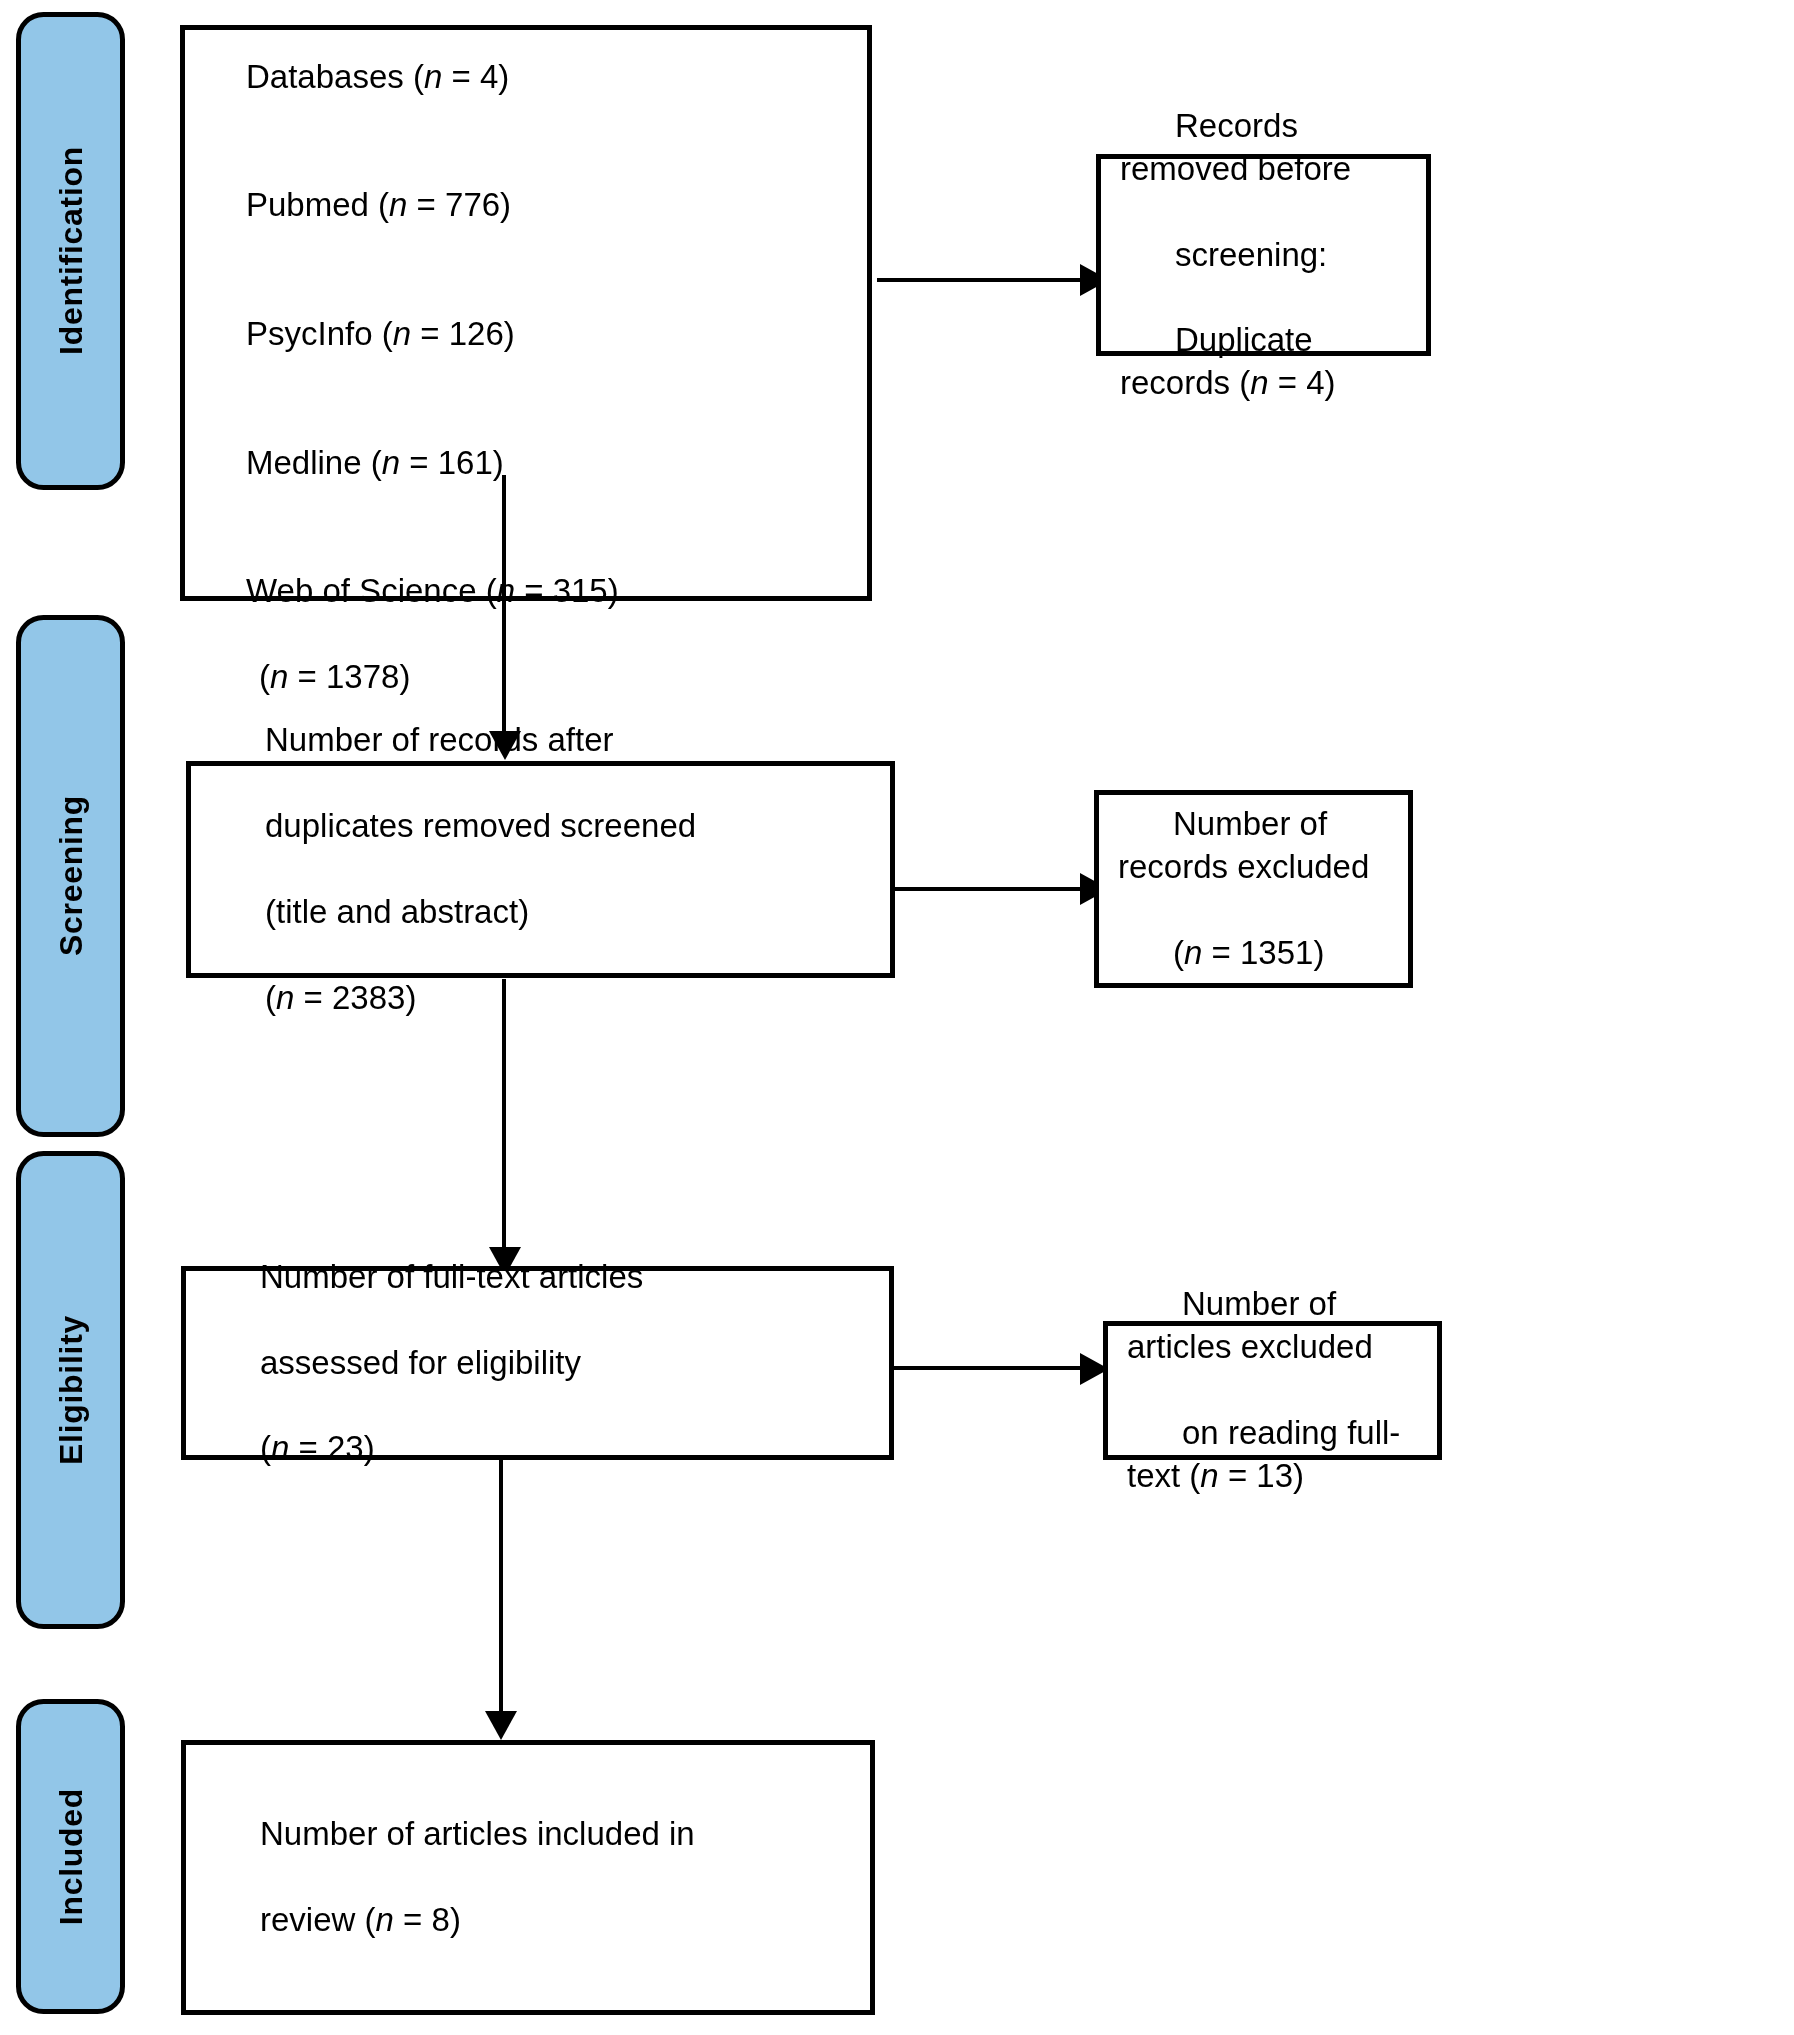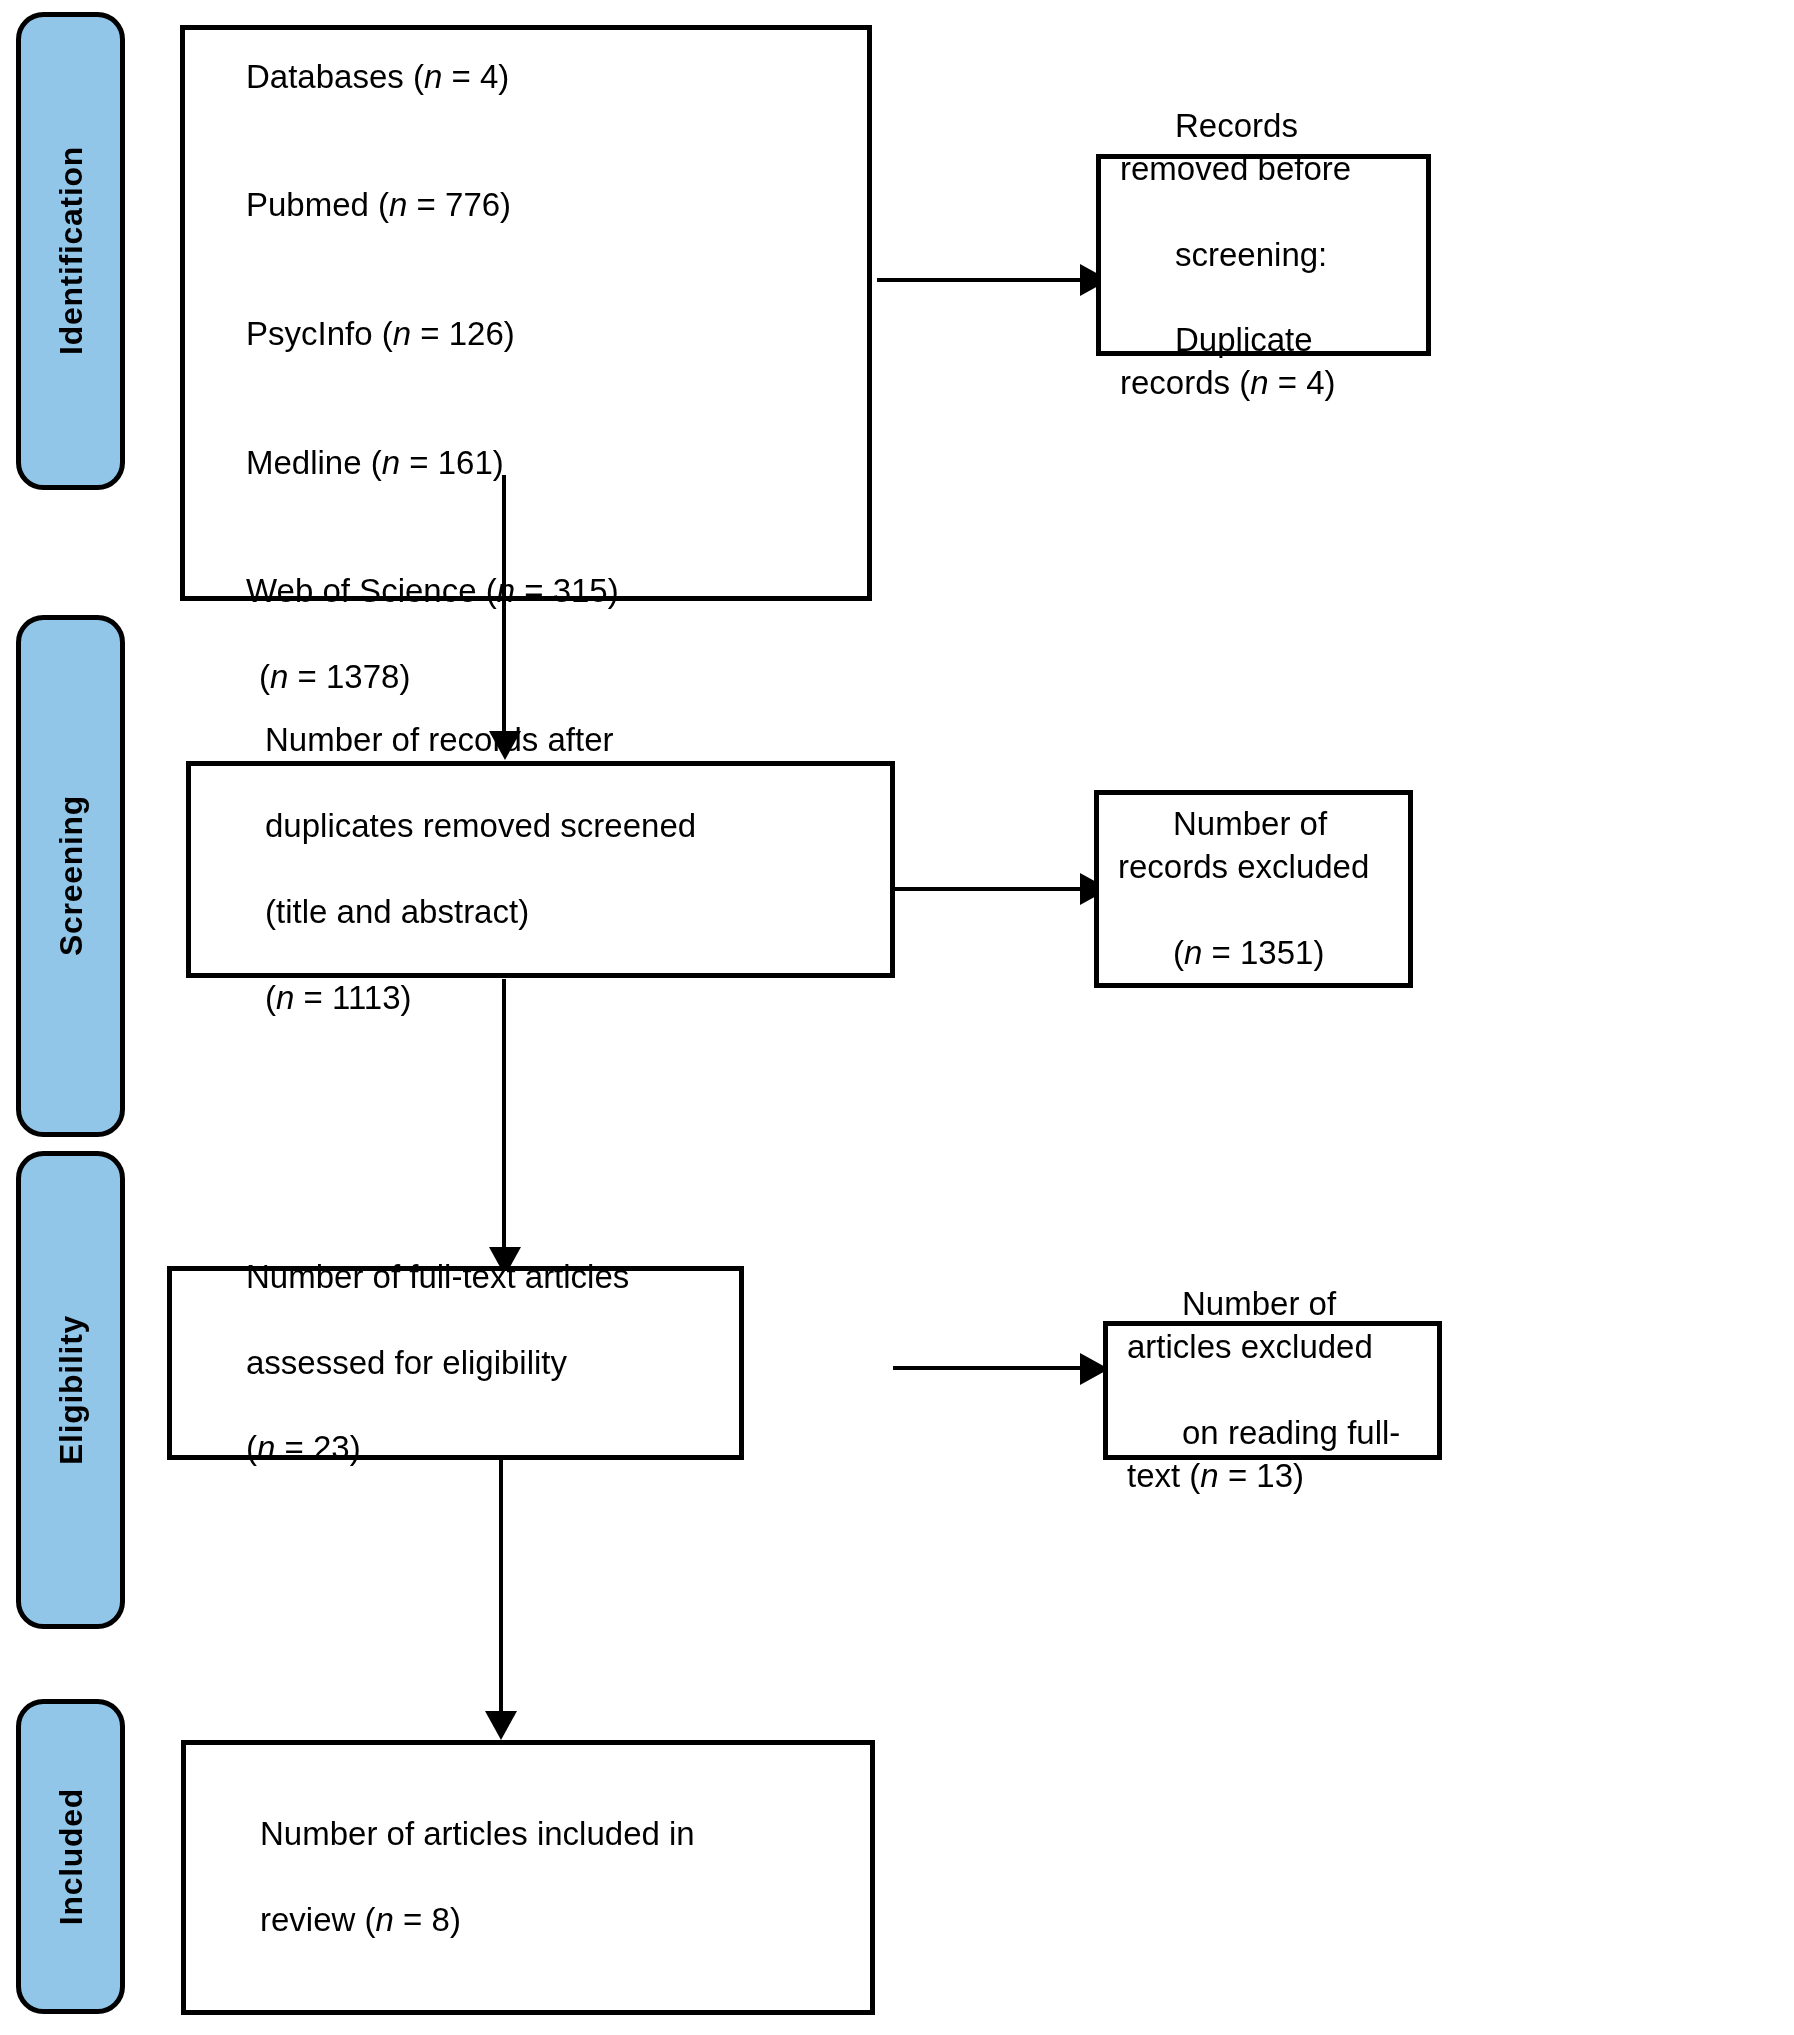--- a/index.html
+++ b/index.html
@@ -134,38 +134,38 @@
   </div>
 
   <div class="v-line" style="left:502px; top:475px; width:4.3px; height:258px;"></div>
   <div class="arrow-down" style="left:489px; top:731px;"></div>
 
   <div class="flow-box center-text" style="left:186px; top:761px; width:709px; height:217px;">
     <div class="box-text">
       <span>Number of records after</span><br>
       <span>duplicates removed screened</span><br>
       <span>(title and abstract)</span><br>
-      <span>(<em class="n">n</em> = <span>1113</span>)</span>
+      <span>(<em class="n">n</em> = <span>2383</span>)</span>
     </div>
   </div>
 
   <div class="h-line" style="left:893px; top:887px; width:191px;"></div>
   <div class="arrow-right" style="left:1080px; top:873px;"></div>
 
   <div class="flow-box center-text" style="left:1094px; top:790px; width:319px; height:198px;">
     <div class="box-text">
       <span>Number of records excluded</span><br>
       <span>(<em class="n">n</em> = <span>1351</span>)</span>
     </div>
   </div>
 
   <div class="v-line" style="left:502px; top:979px; width:4.3px; height:271px;"></div>
   <div class="arrow-down" style="left:489px; top:1247px;"></div>
 
-  <div class="flow-box center-text" style="left:167px; top:1266px; width:577px; height:194px;">
+  <div class="flow-box center-text" style="left:181px; top:1266px; width:713px; height:194px;">
     <div class="box-text">
       <span>Number of full-text articles</span><br>
       <span>assessed for eligibility</span><br>
       <span>(<em class="n">n</em> = <span>23</span>)</span>
     </div>
   </div>
 
   <div class="h-line" style="left:893px; top:1366px; width:191px;"></div>
   <div class="arrow-right" style="left:1080px; top:1353px;"></div>
 

